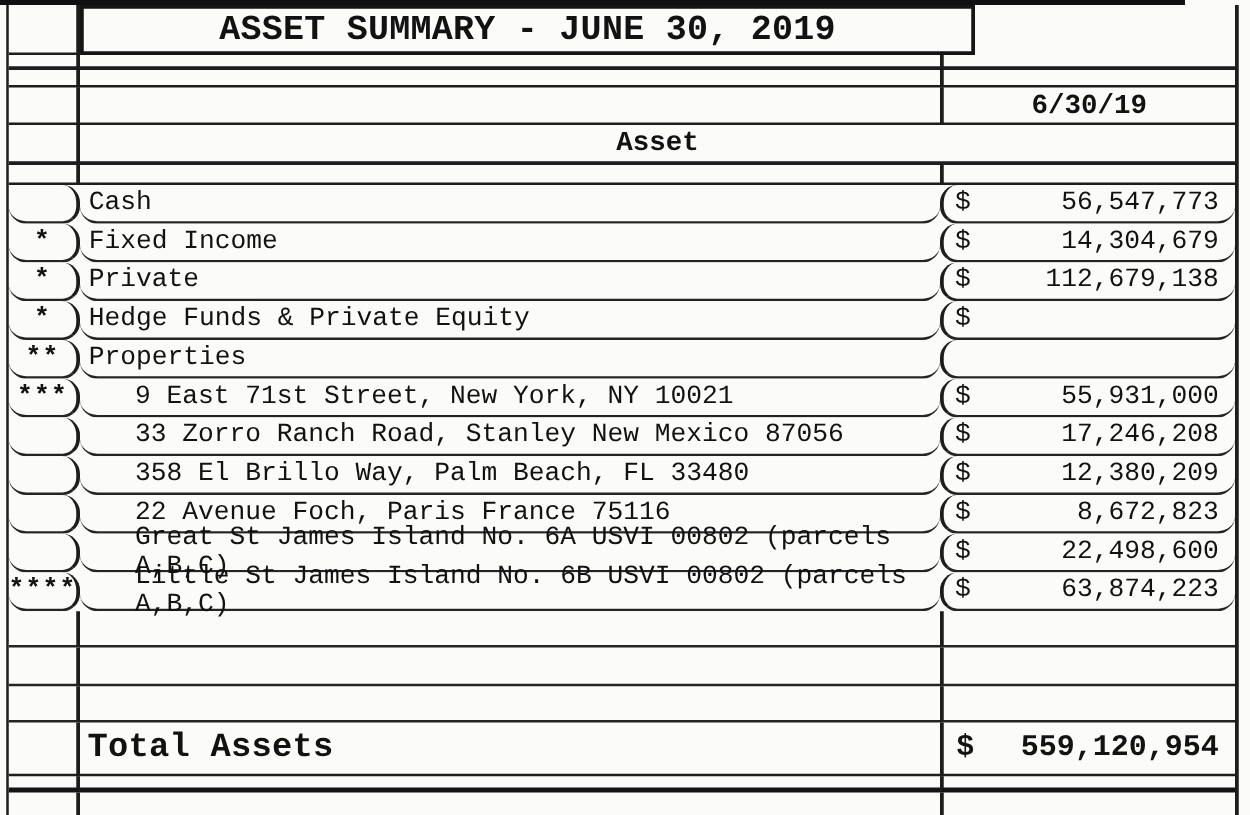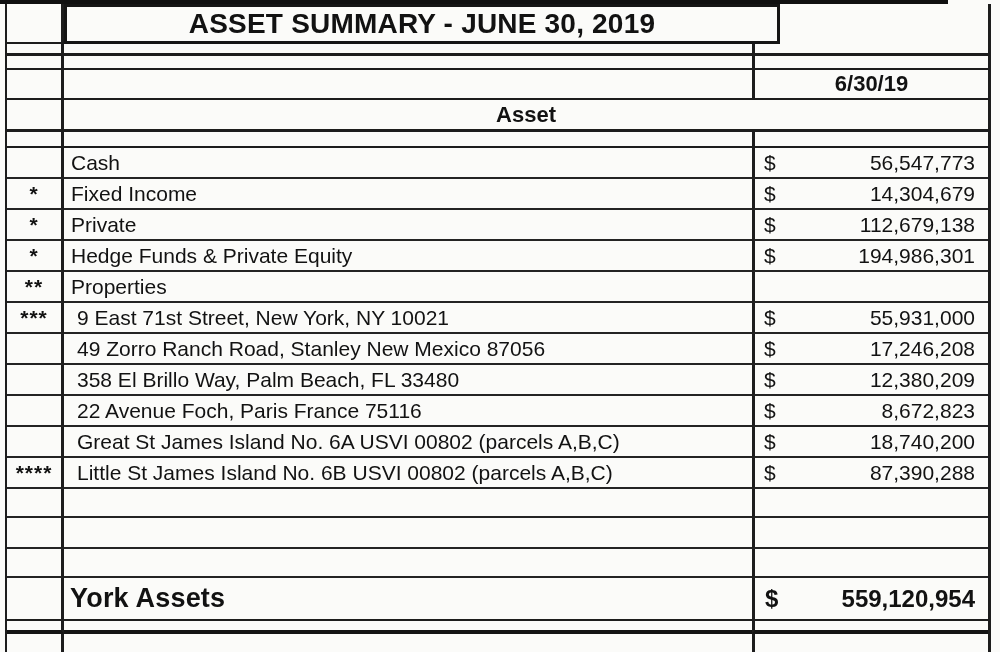--- a/index.html
+++ b/index.html
@@ -7,21 +7,21 @@
     --text:#121212;
     --paper:#fbfbf9;
   }
   *{margin:0;padding:0;box-sizing:border-box;}
   html,body{background:#ffffff;}
   body{font-family:"Liberation Sans","DejaVu Sans",sans-serif;color:var(--text);}
   .page{position:relative;width:1000px;height:652px;background:var(--paper);overflow:hidden;}
   .top-strip{position:absolute;left:0;top:0;width:948px;height:4px;background:#101010;}
   .sheet{position:absolute;left:5px;top:4px;width:986px;height:648px;
          border-left:2px solid var(--ink);border-right:3px solid var(--ink);
-         display:flex;flex-direction:column;}
+         display:flex;flex-direction:column;font-family:Liberation Mono, monospace;}
   .row{display:flex;width:100%;}
   .cm{width:57px;border-right:3px solid var(--ink);display:flex;align-items:center;justify-content:center;
       font-size:21px;font-weight:bold;letter-spacing:1px;}
   .ca{flex:1;display:flex;align-items:center;font-size:21px;}
   .cv{width:236px;border-left:3px solid var(--ink);display:flex;align-items:center;font-size:21px;}
 
   
   .r-title{height:40px;}
   .r-title .cm{border-bottom:2px solid var(--ink);}
   .title-box{width:716px;height:40px;border:3px solid #151515;display:flex;align-items:center;justify-content:center;
@@ -35,23 +35,23 @@
   .r-date{height:30px;}
   .r-date>div{border-bottom:2px solid var(--ink);}
   .r-date .cv{justify-content:center;font-weight:bold;font-size:22px;}
   .r-header{height:32px;}
   .r-header>div{border-bottom:3px solid var(--ink);}
   .r-header .ca,.r-header .cv{justify-content:center;font-weight:bold;font-size:22px;}
   .r-spacerC{height:16px;}
   .r-spacerC>div{border-bottom:2px solid var(--ink);}
 
   .r-data{height:31px;}
-  .r-data>div{border-bottom:2px solid #242424;}
+  .r-data>div{border-bottom:2px solid #242424;border-radius:14px;}
   .r-data .ca{padding-left:7px;}
-  .r-data .ca.indent{padding-left:13px;}
+  .r-data .ca.indent{padding-left:44px;}
   .r-data .cv{justify-content:space-between;padding:0 13px 0 9px;}
 
   .r-empty1{height:29px;}  .r-empty1>div{border-bottom:2px solid #242424;}
   .r-empty2{height:31px;}  .r-empty2>div{border-bottom:2px solid #242424;}
   .r-empty3{height:29px;}  .r-empty3>div{border-bottom:2px solid #242424;}
 
   .r-total{height:43px;}
   .r-total>div{border-bottom:2px solid var(--ink);}
   .r-total .ca{padding-left:6px;font-weight:bold;font-size:27px;letter-spacing:0.2px;}
   .r-total .cv{justify-content:space-between;padding:0 13px 0 10px;font-weight:bold;font-size:24px;}
@@ -128,21 +128,20 @@
       <span>$</span>
       <span>112,679,138</span>
     </div>
   </div>
 
   <div class="row r-data">
     <div class="cm">*</div>
     <div class="ca">Hedge Funds &amp; Private Equity</div>
     <div class="cv">
       <span>$</span>
-      <span>194,986,301</span>
     </div>
   </div>
 
   <div class="row r-data">
     <div class="cm">**</div>
     <div class="ca">Properties</div>
     <div class="cv">
       <span></span>
       <span></span>
     </div>
@@ -152,21 +151,21 @@
     <div class="cm">***</div>
     <div class="ca indent">9 East 71st Street, New York, NY 10021</div>
     <div class="cv">
       <span>$</span>
       <span>55,931,000</span>
     </div>
   </div>
 
   <div class="row r-data">
     <div class="cm"></div>
-    <div class="ca indent">49 Zorro Ranch Road, Stanley New Mexico 87056</div>
+    <div class="ca indent">33 Zorro Ranch Road, Stanley New Mexico 87056</div>
     <div class="cv">
       <span>$</span>
       <span>17,246,208</span>
     </div>
   </div>
 
   <div class="row r-data">
     <div class="cm"></div>
     <div class="ca indent">358 El Brillo Way, Palm Beach, FL 33480</div>
     <div class="cv">
@@ -182,30 +181,30 @@
       <span>$</span>
       <span>8,672,823</span>
     </div>
   </div>
 
   <div class="row r-data">
     <div class="cm"></div>
     <div class="ca indent">Great St James Island No. 6A USVI 00802 (parcels A,B,C)</div>
     <div class="cv">
       <span>$</span>
-      <span>18,740,200</span>
+      <span>22,498,600</span>
     </div>
   </div>
 
   <div class="row r-data">
     <div class="cm">****</div>
     <div class="ca indent">Little St James Island No. 6B USVI 00802 (parcels A,B,C)</div>
     <div class="cv">
       <span>$</span>
-      <span>87,390,288</span>
+      <span>63,874,223</span>
     </div>
   </div>
 </div>
 
     <div class="row r-empty1">
       <div class="cm"></div>
       <div class="ca"></div>
       <div class="cv"></div>
     </div>
     <div class="row r-empty2">
@@ -214,21 +213,21 @@
       <div class="cv"></div>
     </div>
     <div class="row r-empty3">
       <div class="cm"></div>
       <div class="ca"></div>
       <div class="cv"></div>
     </div>
 
     <div class="row r-total">
       <div class="cm"></div>
-      <div class="ca">York Assets</div>
+      <div class="ca">Total Assets</div>
       <div class="cv">
         <span>$</span>
         <span>559,120,954</span>
       </div>
     </div>
 
     <div class="row r-thin">
       <div class="cm"></div>
       <div class="ca"></div>
       <div class="cv"></div>

